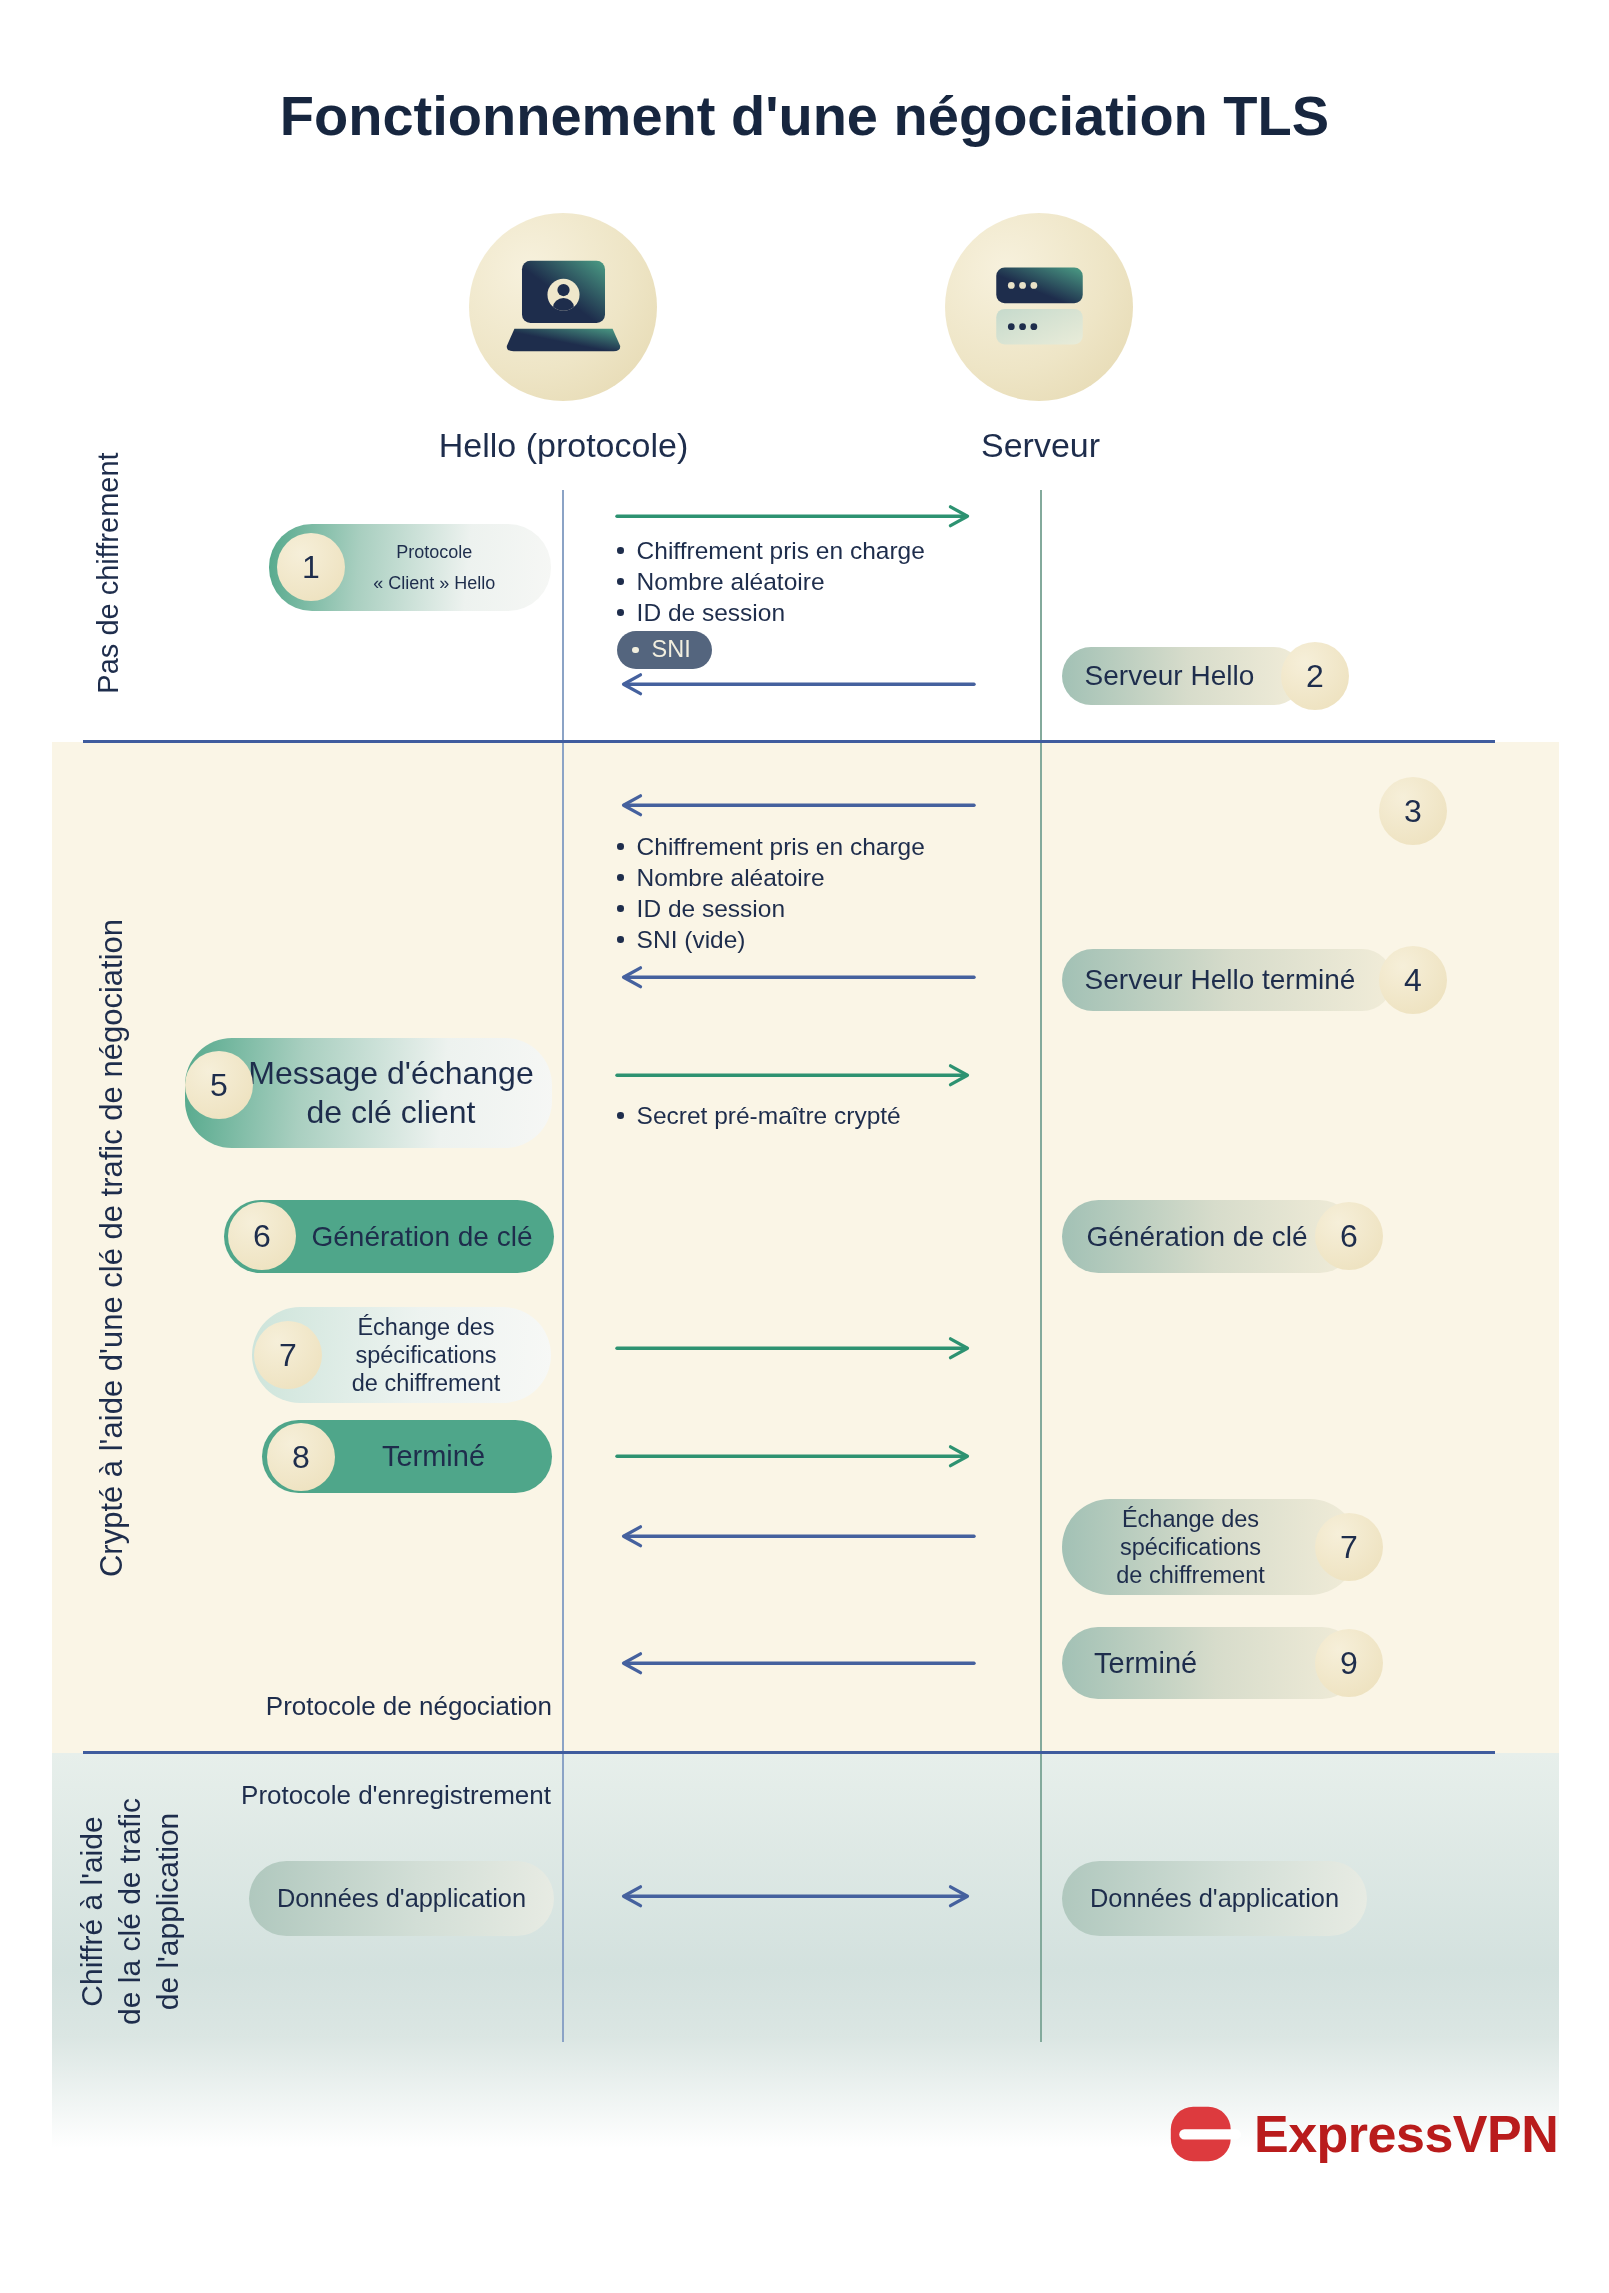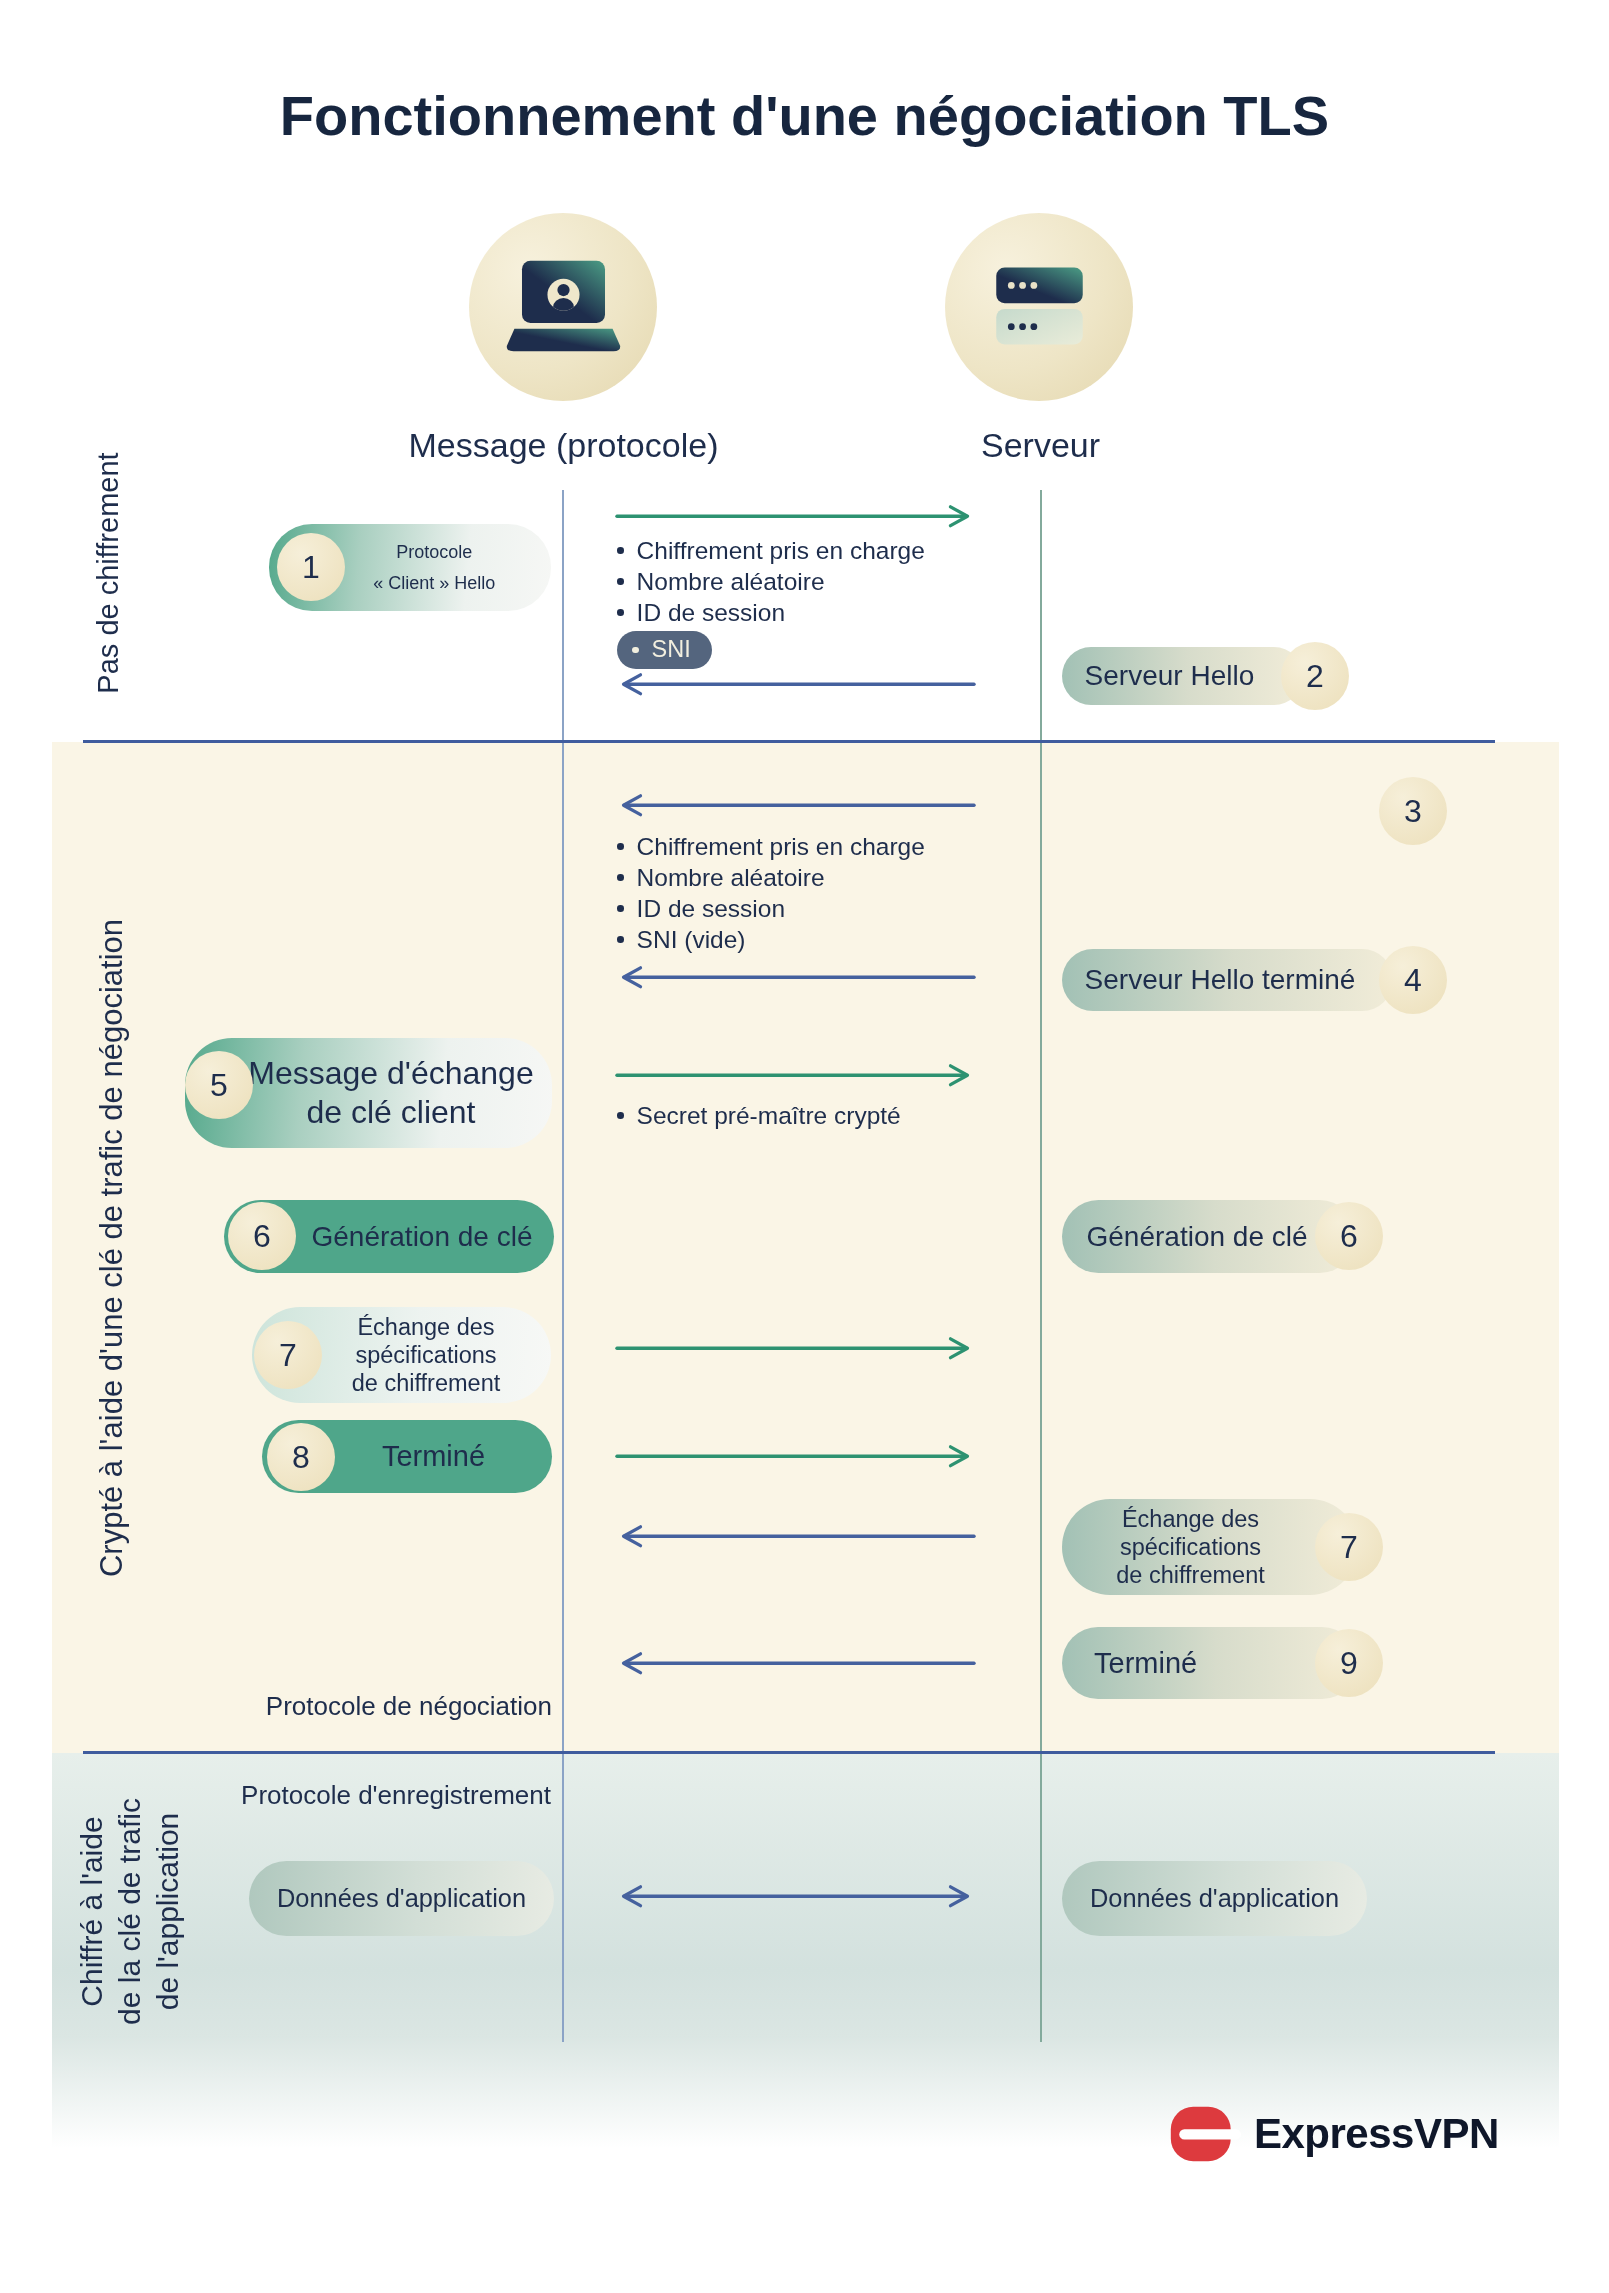--- a/index.html
+++ b/index.html
@@ -43,21 +43,21 @@
   .bullets { position:absolute; font-size:24.5px; z-index:2; color:#1e2d4c; }
   .bullet-row { display:flex; align-items:center; height:31px; }
   .dot { width:6.6px; height:6.6px; border-radius:50%; background:#1e2d4c; margin-right:13px; flex:none; }
   .sni-pill { display:inline-flex; align-items:center; margin-top:2.8px; background:#54657e; color:#f2efdf;
     border-radius:19px; height:38px; padding:0 21px 0 15px; font-size:23.5px; }
   .sni-pill .dot { background:#f2efdf; }
 
   .proto-label { position:absolute; font-size:26px; text-align:right; z-index:2; }
 
   .logo { position:absolute; left:1168px; top:2104px; display:flex; align-items:center; gap:13px; z-index:2; }
-  .logo-text { font-size:42px; font-weight:600; color:#0f172a; letter-spacing:-0.5px; }
+  .logo-text { font-size:52px; font-weight:600; color:#b91c1c; letter-spacing:-0.5px; }
 </style>
 </head>
 <body>
 
 <div id="canvas">
 
   <div class="panel-cream"></div>
   <div class="panel-bottom"></div>
 
   <h1 class="title">Fonctionnement d'une négociation TLS</h1>
@@ -97,21 +97,21 @@
       <rect x="14" y="8" width="92" height="38" rx="9" fill="url(#g-server-top)"></rect>
       <circle cx="30" cy="27" r="3.6" fill="#e9e2c8"></circle>
         <circle cx="42" cy="27" r="3.6" fill="#e9e2c8"></circle>
         <circle cx="54" cy="27" r="3.6" fill="#e9e2c8"></circle>
       <rect x="14" y="52" width="92" height="38" rx="9" fill="url(#g-server-bottom)"></rect>
       <circle cx="30" cy="71" r="3.6" fill="#1e2d4c"></circle>
         <circle cx="42" cy="71" r="3.6" fill="#1e2d4c"></circle>
         <circle cx="54" cy="71" r="3.6" fill="#1e2d4c"></circle>
     </svg>
   </div>
-  <div class="actor-label" style="left:328px;top:426px;">Message (protocole)</div>
+  <div class="actor-label" style="left:328px;top:426px;">Hello (protocole)</div>
   <div class="actor-label" style="left:805px;top:426px;">Serveur</div>
 
   <div class="lifeline lifeline-client"></div>
   <div class="lifeline lifeline-server"></div>
   <div class="divider" style="top:740px;"></div>
   <div class="divider" style="top:1751px;"></div>
 
   <div class="side-label" style="left:-40px;top:554px;width:301px;height:38px;">Pas de chiffrement</div>
   <div class="side-label" style="left:-311px;top:1229px;width:847px;height:38px;font-size:31px;">Crypté à l'aide d'une clé de trafic de négociation</div>
   <div class="side-label" style="left:-21px;top:1855px;width:301px;height:113px;line-height:38px;font-size:30px;">Chiffré à l'aide

